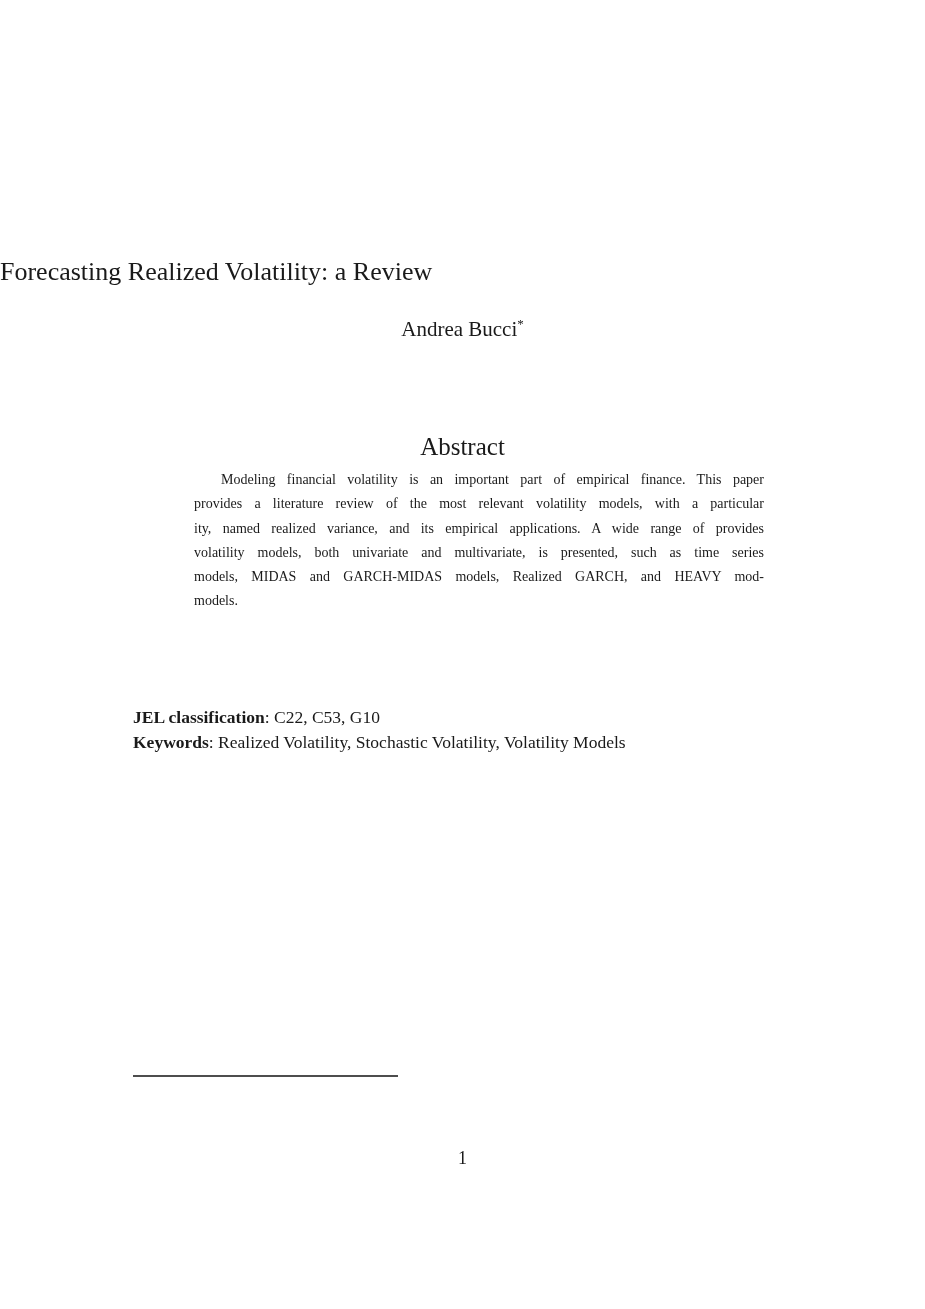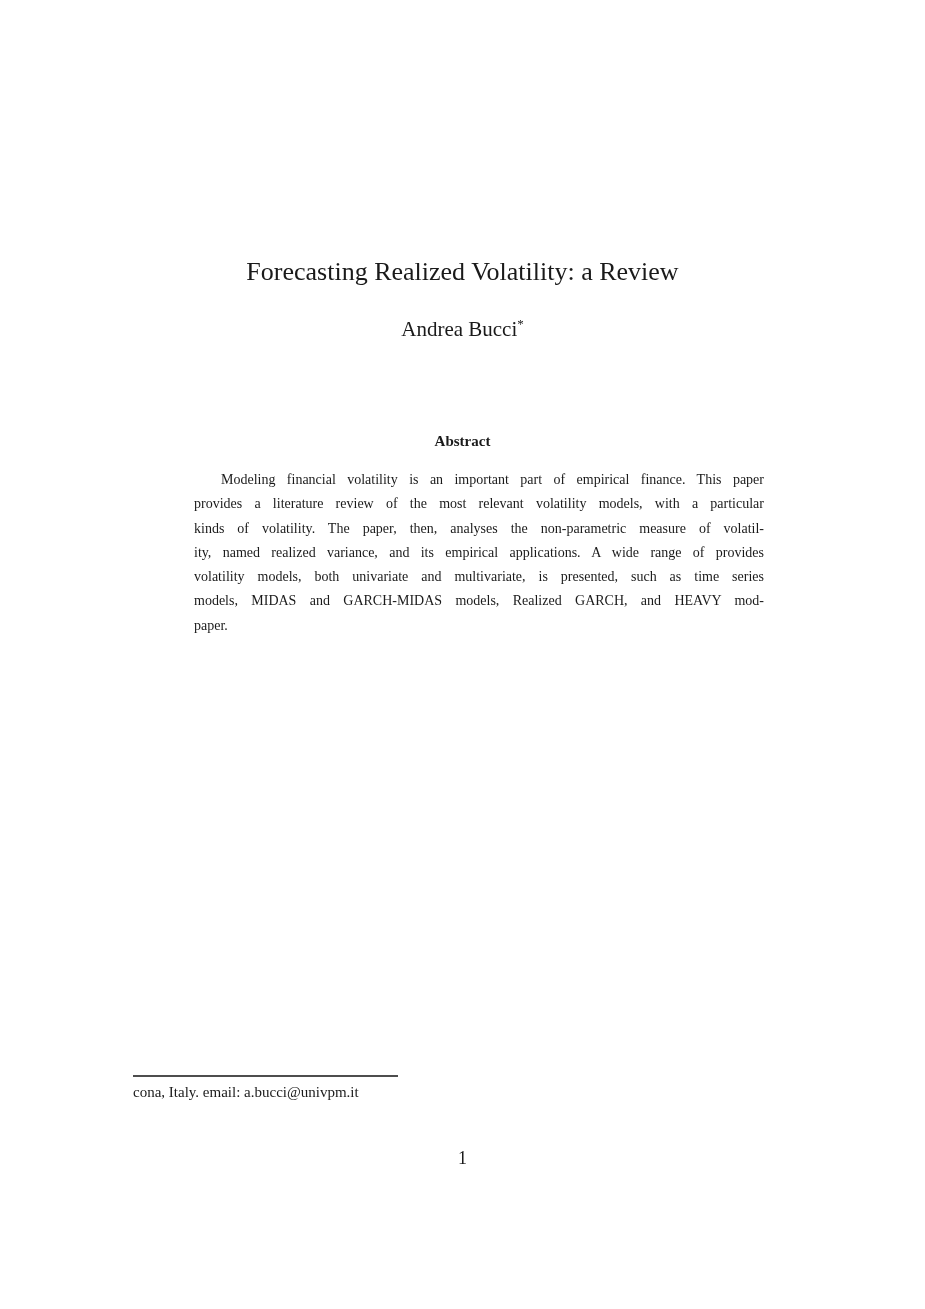--- a/index.html
+++ b/index.html
@@ -14,21 +14,21 @@
       background: #ffffff;
       color: #1a1a1a;
       font-family: "Liberation Serif", "DejaVu Serif", serif;
       overflow: hidden;
     }
     .paper-title {
       position: absolute;
       top: 256px;
       left: 0;
       width: 100%;
-      text-align: center;
+      text-align: left;
       font-size: 26px;
       line-height: 32px;
     }
     .author-line {
       position: absolute;
       top: 316px;
       left: 0;
       width: 100%;
       text-align: center;
       font-size: 21px;
@@ -38,22 +38,22 @@
       font-size: 13px;
       vertical-align: super;
       line-height: 0;
     }
     .abstract-heading {
       position: absolute;
       top: 433px;
       left: 0;
       width: 100%;
       text-align: center;
-      font-size: 15px;
-      font-weight: bold;
+      font-size: 25px;
+      font-weight: normal;
     }
     .abstract-body {
       position: absolute;
       top: 468px;
       left: 194px;
       width: 570px;
       font-size: 14px;
       line-height: 24.3px;
     }
     .abs-line {
@@ -118,30 +118,30 @@
 
   <div class="paper-title">Forecasting Realized Volatility: a Review</div>
 
   <div class="author-line"><span>Andrea Bucci</span><sup>*</sup></div>
 
   <div class="abstract-heading">Abstract</div>
 
   <div class="abstract-body">
     <div class="abs-line first">Modeling financial volatility is an important part of empirical finance. This paper</div>
     <div class="abs-line">provides a literature review of the most relevant volatility models, with a particular</div>
-    <div class="abs-line">kinds of volatility. The paper, then, analyses the non-parametric measure of volatil-</div>
     <div class="abs-line">ity, named realized variance, and its empirical applications. A wide range of provides</div>
     <div class="abs-line">volatility models, both univariate and multivariate, is presented, such as time series</div>
     <div class="abs-line">models, MIDAS and GARCH-MIDAS models, Realized GARCH, and HEAVY mod-</div>
-    <div class="abs-line last">paper.</div>
+    <div class="abs-line last">models.</div>
   </div>
 
   <div class="meta-block">
+    <div class="meta-line"><b>JEL classification</b><span>: C22, C53, G10</span></div>
+    <div class="meta-line"><b>Keywords</b><span>: Realized Volatility, Stochastic Volatility, Volatility Models</span></div>
   </div>
 
   <div class="footnote-block">
     <div class="footnote-rule"></div>
-    <div class="fn-line2">cona, Italy. email: a.bucci@univpm.it</div>
   </div>
 
   <div class="page-number">1</div>
 
 </div>
 
 </body></html>

